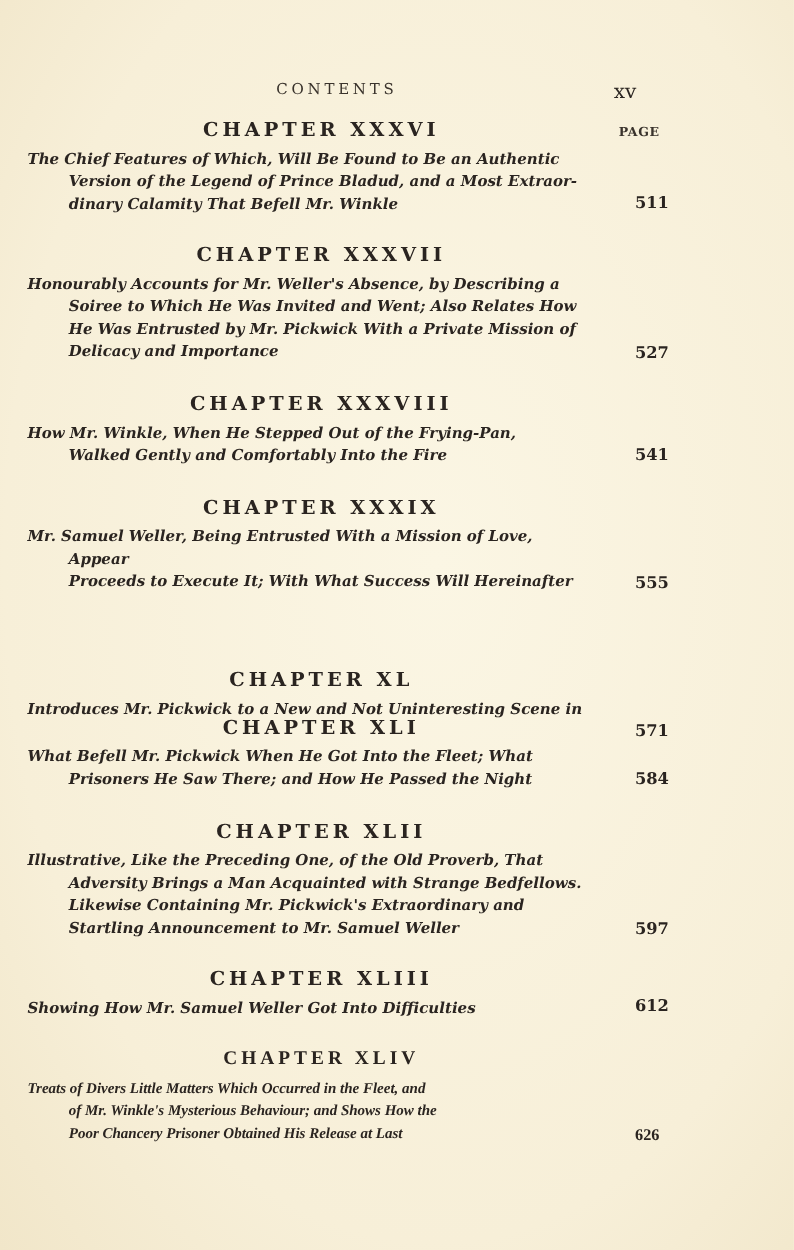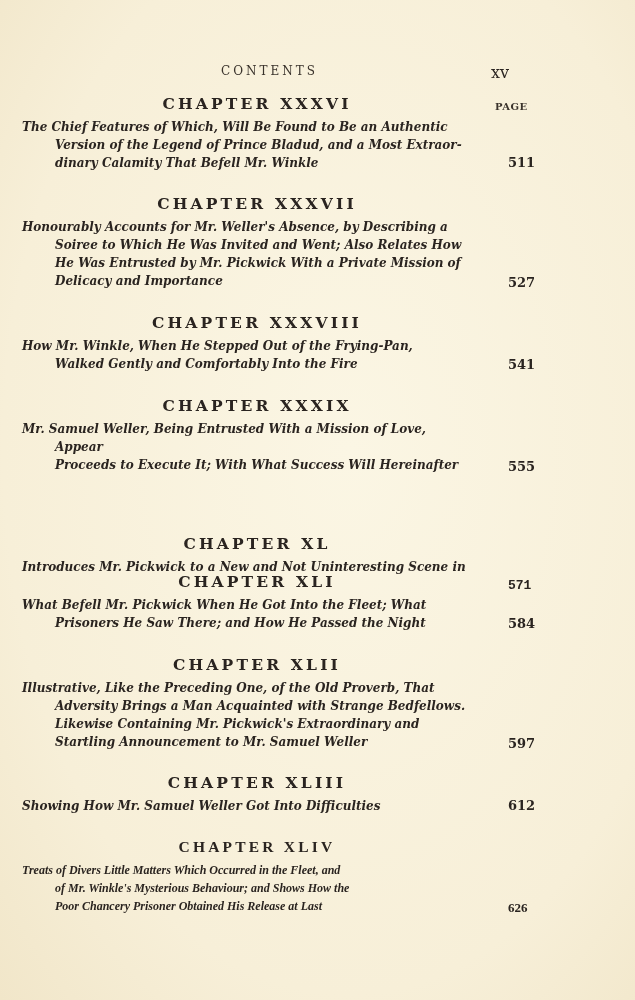--- a/index.html
+++ b/index.html
@@ -73,21 +73,21 @@
       <span class="line indent">Proceeds to Execute It; With What Success Will Hereinafter</span>
     </div>
     <span class="ch-page" style="top:63px;">555</span>
   </div>
 
   <div class="chapter" style="top:510px;margin-top:24px;">
     <div class="ch-head">CHAPTER XL</div>
     <div class="ch-desc">
       <span class="line">Introduces Mr. Pickwick to a New and Not Uninteresting Scene in</span>
     </div>
-    <span class="ch-page" style="top:44px;font-family:Liberation Mono, monospace;">571</span>
+    <span class="ch-page" style="top:44px;">571</span>
   </div>
 
   <div class="chapter" style="top:572px;">
     <div class="ch-head">CHAPTER XLI</div>
     <div class="ch-desc">
       <span class="line">What Befell Mr. Pickwick When He Got Into the Fleet; What</span>
       <span class="line indent">Prisoners He Saw There; and How He Passed the Night</span>
     </div>
     <span class="ch-page" style="top:44px;">584</span>
   </div>

